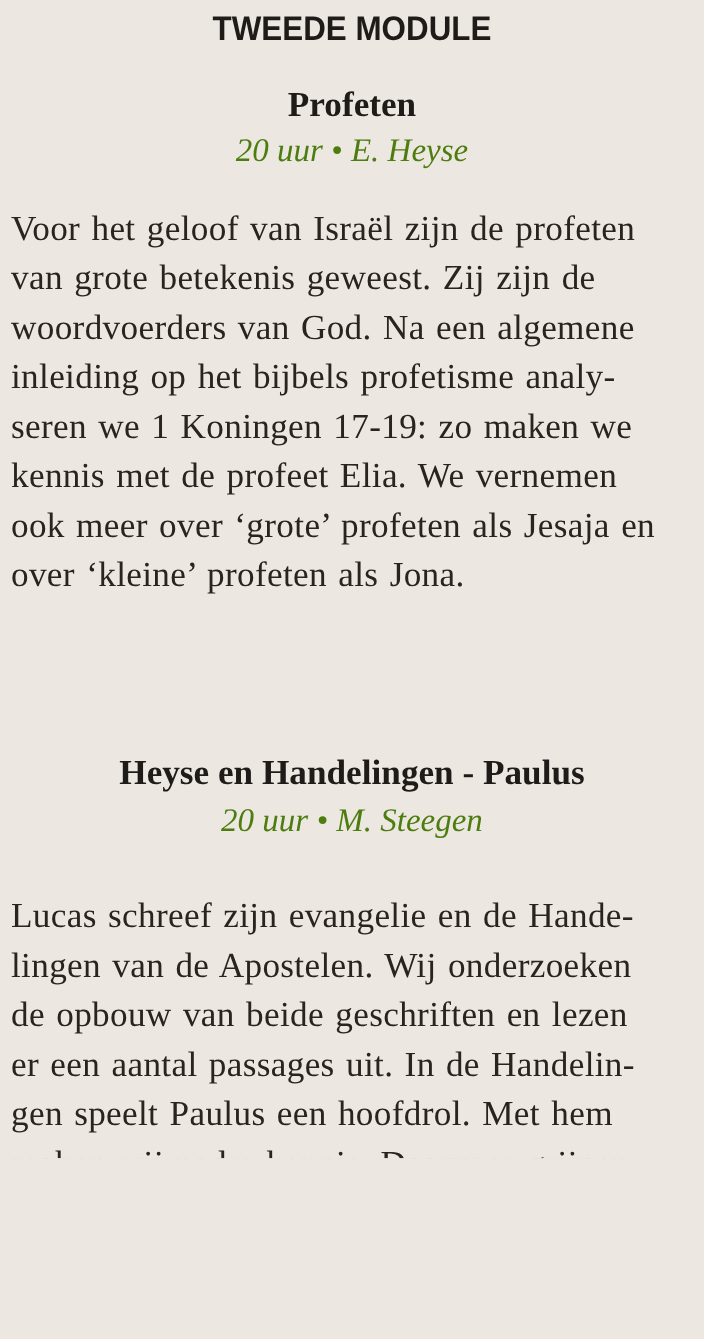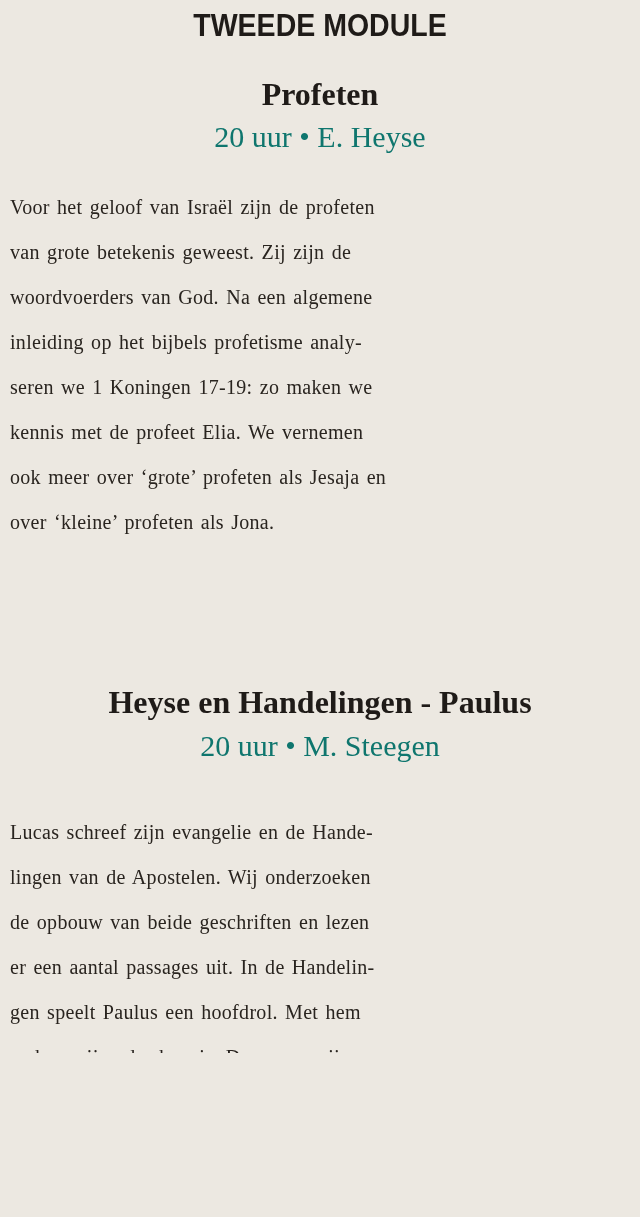--- a/index.html
+++ b/index.html
@@ -41,31 +41,32 @@
     color: #1f1b18;
   }
   .course-title.t1 { top: 76px; }
   .course-title.t2 { top: 684px; }
   .course-meta {
     position: absolute;
     left: 0;
     right: 0;
     text-align: center;
     font-family: "Liberation Serif", serif;
+    font-style: italic;
     font-size: 30px;
-    color: #0f766e;
+    color: #4d7c0f;
   }
   .course-meta.m1 { top: 120px; }
   .course-meta.m2 { top: 729px; text-align: center; }
   .course-body {
     position: absolute;
     left: 10px;
     right: 6px;
     font-family: "Liberation Serif", serif;
-    font-size: 20px;
+    font-size: 32px;
     line-height: 45px;
     letter-spacing: 0.3px;
     word-spacing: 2px;
     white-space: pre-line;
     text-align: left;
     color: #29241f;
   }
   .course-body.b1 { top: 185px; }
   .course-body.b2 { top: 810px; }
 </style>

